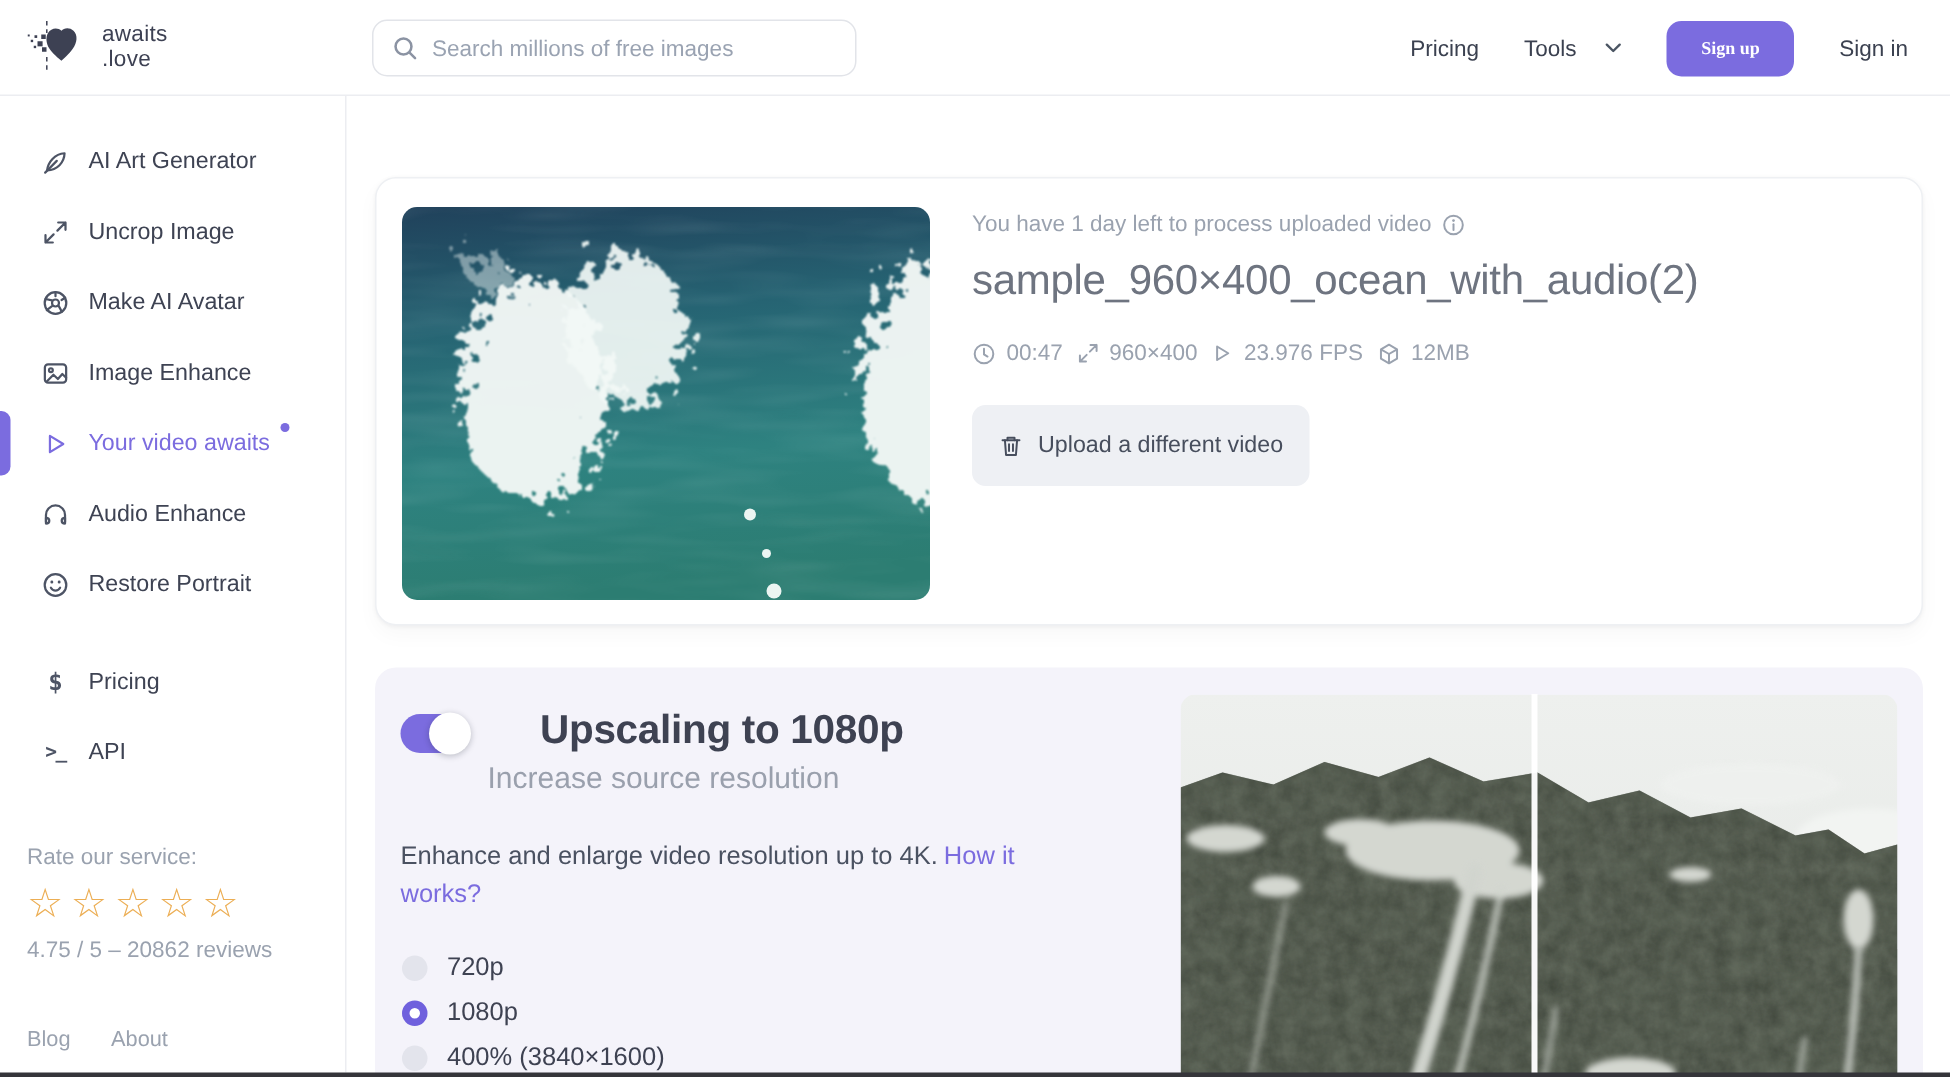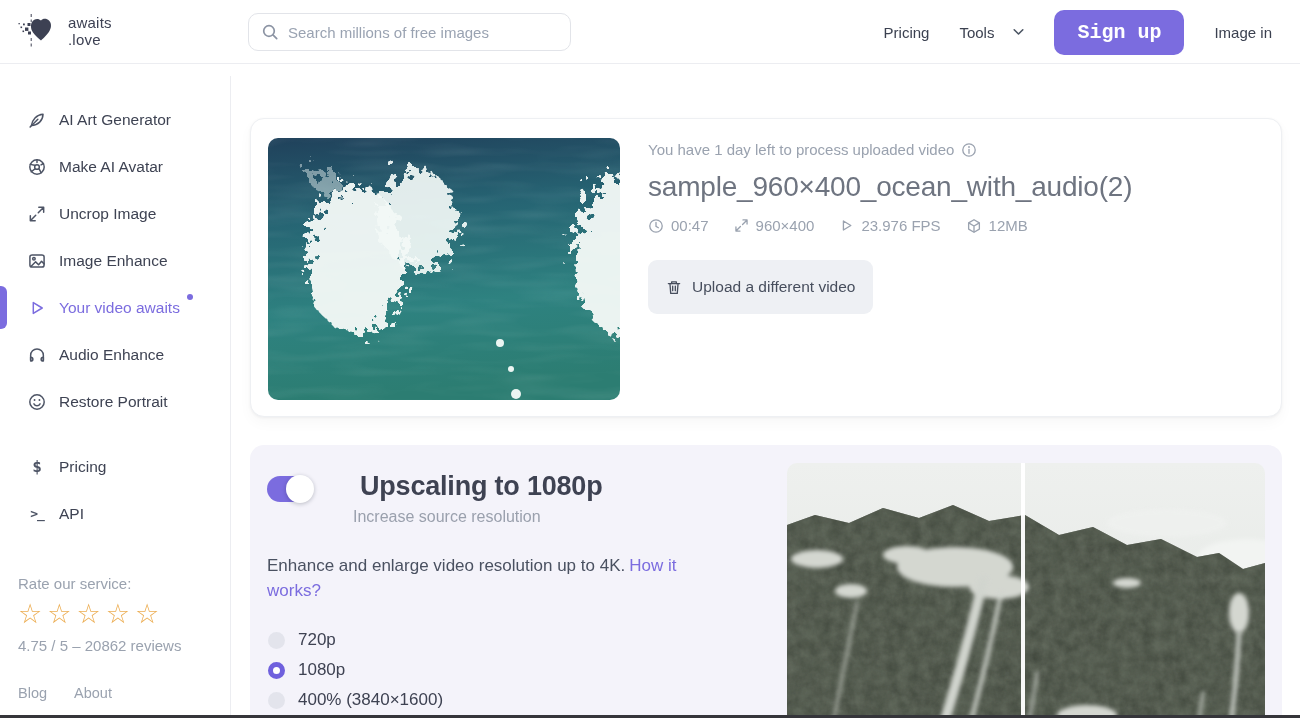--- a/index.html
+++ b/index.html
@@ -14,26 +14,26 @@
   .logo-text { font-size:15px; line-height:1.13; color:#3d4153; font-weight:500; letter-spacing:.2px; }
   .search-wrap { position:absolute; left:248px; top:13px; width:323px; height:38px;
                  border:1px solid #e2e4e9; border-radius:10px; display:flex; align-items:center;
                  padding:0 12px; background:#fff; }
   .search-wrap input { border:none; outline:none; flex:1; font-size:15px; margin-left:9px;
                        font-family:"Liberation Sans",sans-serif; color:#3e4252; background:transparent; }
   .search-wrap input::placeholder { color:#9aa3b2; }
   .hnav { position:absolute; right:0; top:0; height:64px; display:flex; align-items:center; gap:30px; padding-right:28px; }
   .hnav-link { font-size:15px; color:#3b4150; cursor:pointer; }
   .hnav-tools { display:flex; align-items:center; gap:19px; }
-  .btn-signup { background:#7b6cdf; color:#fff; font-size:20px; font-weight:700;
+  .btn-signup { background:#7b6cdf; color:#fff; font-size:12px; font-weight:700;
                 padding:11px 23px; border:none; border-radius:10px; cursor:pointer;
-                font-family:Liberation Mono, monospace; }
+                font-family:Liberation Serif, serif; }
 
   
-  .sidebar { position:absolute; top:76px; left:0; bottom:3px; width:231px; background:#fff;
+  .sidebar { position:absolute; top:64px; left:0; bottom:3px; width:231px; background:#fff;
              border-right:1px solid #ecedf1; z-index:4; }
   .side-list { padding-top:20px; }
   .side-item { position:relative; display:flex; align-items:center; height:47px; padding-left:28px;
                gap:13px; cursor:pointer; color:#3e4353; }
   .side-item .sicon { width:18px; height:18px; color:#4d5465; flex:0 0 18px; }
   .side-item .slabel { font-size:15.5px; }
   .side-item.active { color:#7b6cdf; }
   .side-item.active .sicon { color:#7b6cdf; }
   .active-bar { position:absolute; left:0; top:2px; width:7px; height:43px; background:#7b6cdf;
                 border-radius:0 6px 6px 0; }
@@ -54,35 +54,35 @@
   
   .main { position:absolute; top:64px; left:232px; right:0; bottom:0; background:#fff; overflow:hidden; }
   .card { position:absolute; left:18px; width:1032px; border-radius:14px; }
   .card-video { top:54px; height:299px; background:#fff; border:1px solid #eef0f3;
                 box-shadow:0 1px 3px rgba(16,24,40,.05), 0 6px 14px rgba(16,24,40,.03); }
   .thumb { position:absolute; left:17px; top:19px; width:352px; height:262px; border-radius:10px;
            overflow:hidden; }
   .vc-col { position:absolute; left:397px; top:22px; right:20px; }
   .vc-note { display:flex; align-items:center; gap:7px; font-size:15px; color:#9aa2af; }
   .vc-title { margin-top:13px; font-size:28px; color:#6e7480; letter-spacing:-.2px; }
-  .vc-meta { margin-top:14px; display:flex; align-items:center; gap:25px; }
+  .vc-meta { margin-top:24px; display:flex; align-items:center; gap:9px; }
   .meta-item { display:flex; align-items:center; gap:7px; font-size:15px; color:#9aa2af; }
   .btn-upload { margin-top:26px; display:inline-flex; align-items:center; gap:10px; height:54px;
                 padding:0 18px; background:#eef0f4; border:none; border-radius:9px; cursor:pointer;
                 font-family:"Liberation Sans",sans-serif; font-size:15.5px; color:#474e5d; }
 
   .card-upscale { top:381px; height:420px; background:#f4f3fa; overflow:hidden; }
   .toggle-row { display:flex; align-items:flex-start; margin:26px 0 0 17px; }
   .toggle { position:relative; width:44px; height:26px; border-radius:13px; background:#7b6cdf;
             margin-top:5px; cursor:pointer; flex:0 0 44px; }
   .toggle-knob { position:absolute; right:-3px; top:-1px; width:28px; height:28px; border-radius:50%;
                  background:#fff; box-shadow:0 1px 4px rgba(16,24,40,.25); }
   .up-head-wrap { margin-left:14px; }
   .up-heading { font-size:27px; font-weight:700; color:#3e4252; letter-spacing:-.2px;margin-left:35px; }
-  .up-subheading { font-size:16px; color:#9aa0ad; margin-top:6px;margin-left:28px; }
+  .up-subheading { font-size:20px; color:#9aa0ad; margin-top:6px; }
   .up-desc { margin:28px 0 0 17px; width:432px; font-size:17px; line-height:1.45; color:#4a5161; }
   .up-desc a { color:#7b6cdf; text-decoration:none; cursor:pointer; margin-left:4px; }
   .radio-list { margin:22px 0 0 18px; }
   .radio-row { display:flex; align-items:center; gap:13px; height:30px; cursor:pointer; }
   .radio { width:17px; height:17px; border-radius:50%; background:#e3e4ec; flex:0 0 17px; }
   .radio.selected { background:#fff; border:5px solid #6f60dd; }
   .radio-label { font-size:17px; color:#3e4252; }
   .compare { position:absolute; right:17px; top:18px; width:478px; height:402px; border-radius:10px;
              overflow:hidden; }
 
@@ -127,56 +127,56 @@
     <span class="hnav-link">Pricing</span>
     <span class="hnav-link hnav-tools">
       <span>Tools</span>
       <span>
         <svg width="11" height="8" viewBox="0 0 11 8" fill="none" stroke="#4b5563" stroke-width="1.6" stroke-linecap="round" stroke-linejoin="round">
           <path d="M1.2 1.8 L5.5 6 L9.8 1.8"></path>
         </svg>
       </span>
     </span>
     <button class="btn-signup">Sign up</button>
-    <span class="hnav-link">Image in</span>
+    <span class="hnav-link">Sign in</span>
   </div>
 </div>
 
 <div class="sidebar">
   <div class="side-list">
 
     <div class="side-item">
       <span class="sicon">
         <svg width="18" height="18" viewBox="0 0 17 17" fill="none" stroke="currentColor" stroke-width="1.4" stroke-linecap="round" stroke-linejoin="round">
           <path d="M3.2 13.8 C3.8 8.5 8 3.4 14.2 3 C14 9 9.6 13.4 3.2 13.8 Z"></path>
           <path d="M2 15.2 L9.3 7.8"></path>
         </svg>
       </span>
       <span class="slabel">AI Art Generator</span>
+    </div>
+
+    <div class="side-item">
+      <span class="sicon">
+        <svg width="18" height="18" viewBox="0 0 17 17" fill="none" stroke="currentColor" stroke-width="1.4" stroke-linecap="round" stroke-linejoin="round">
+          <path d="M10.2 2.2 H14.8 V6.8 M14.8 2.2 L9.7 7.3"></path>
+          <path d="M6.8 14.8 H2.2 V10.2 M2.2 14.8 L7.3 9.7"></path>
+        </svg>
+      </span>
+      <span class="slabel">Uncrop Image</span>
     </div>
 
     <div class="side-item">
       <span class="sicon">
         <svg width="18" height="18" viewBox="0 0 17 17" fill="none" stroke="currentColor" stroke-width="1.4" stroke-linecap="round">
           <circle cx="8.5" cy="8.5" r="6.8"></circle>
           <circle cx="8.5" cy="8.5" r="2.2"></circle>
           <path d="M8.5 1.7 L8.5 4.2 M14.6 5.2 L12.3 6.6 M12.5 14 L10.5 10.3 M3 13 L6.3 10.5 M2.2 6 L6.3 6.9"></path>
         </svg>
       </span>
       <span class="slabel">Make AI Avatar</span>
-    </div>
-
-    <div class="side-item">
-      <span class="sicon">
-        <svg width="18" height="18" viewBox="0 0 17 17" fill="none" stroke="currentColor" stroke-width="1.4" stroke-linecap="round" stroke-linejoin="round">
-          <path d="M10.2 2.2 H14.8 V6.8 M14.8 2.2 L9.7 7.3"></path>
-          <path d="M6.8 14.8 H2.2 V10.2 M2.2 14.8 L7.3 9.7"></path>
-        </svg>
-      </span>
-      <span class="slabel">Uncrop Image</span>
     </div>
 
     <div class="side-item">
       <span class="sicon">
         <svg width="18" height="18" viewBox="0 0 17 17" fill="none" stroke="currentColor" stroke-width="1.4" stroke-linecap="round" stroke-linejoin="round">
           <rect x="1.8" y="2.8" width="13.4" height="11.4" rx="2"></rect>
           <circle cx="5.6" cy="6.4" r="1.2"></circle>
           <path d="M3 13.5 L7.2 9.3 L10 12 L12.8 8.8 L15.2 11.2"></path>
         </svg>
       </span>

